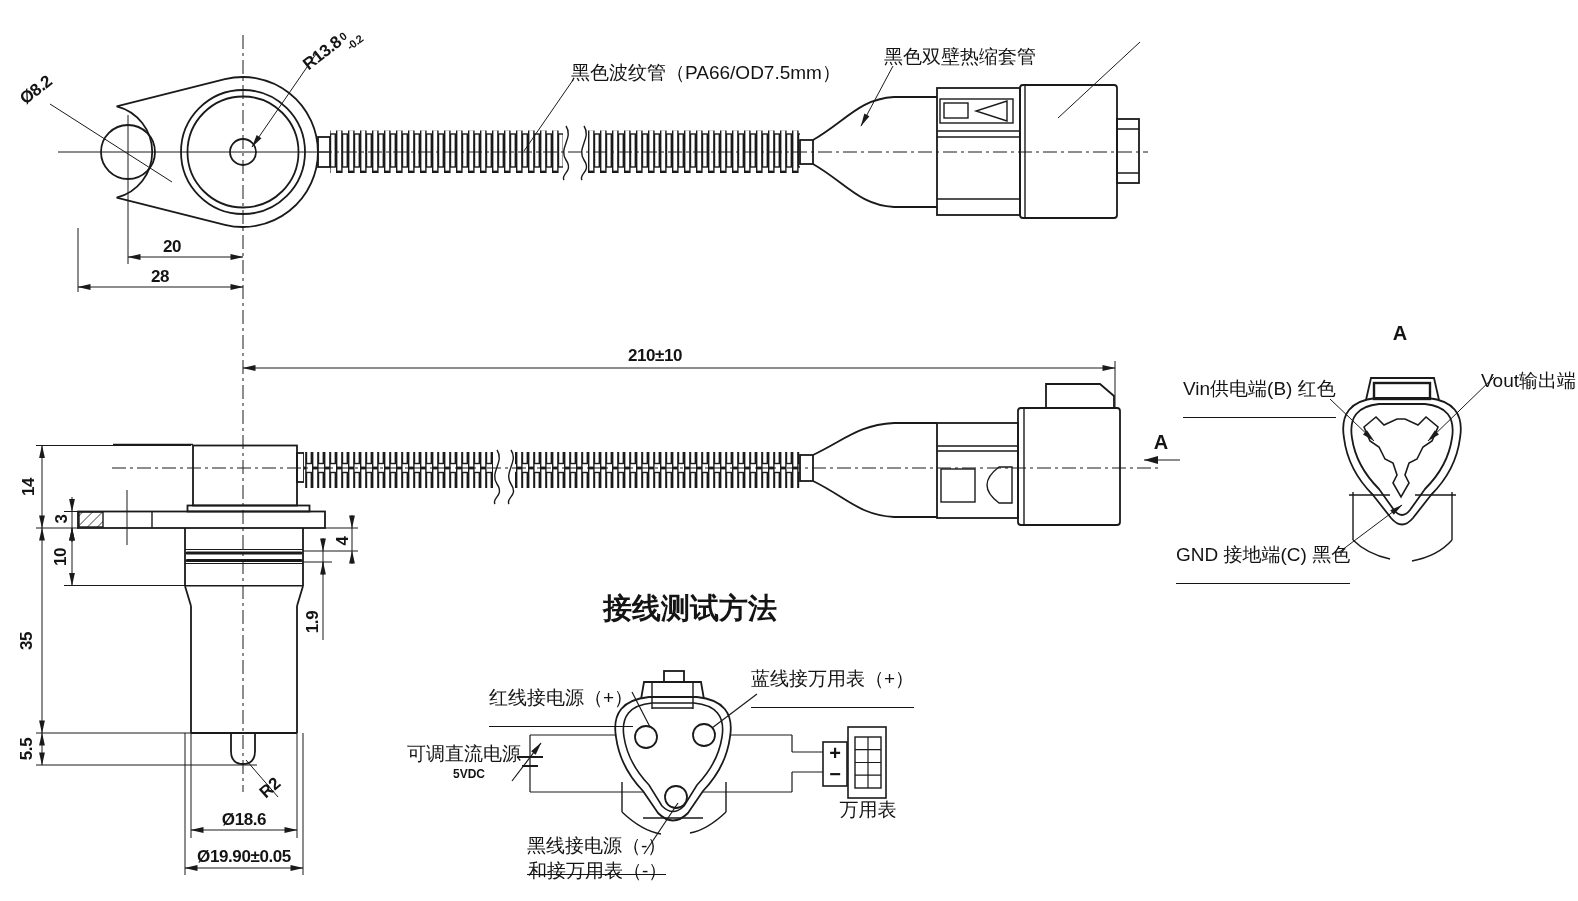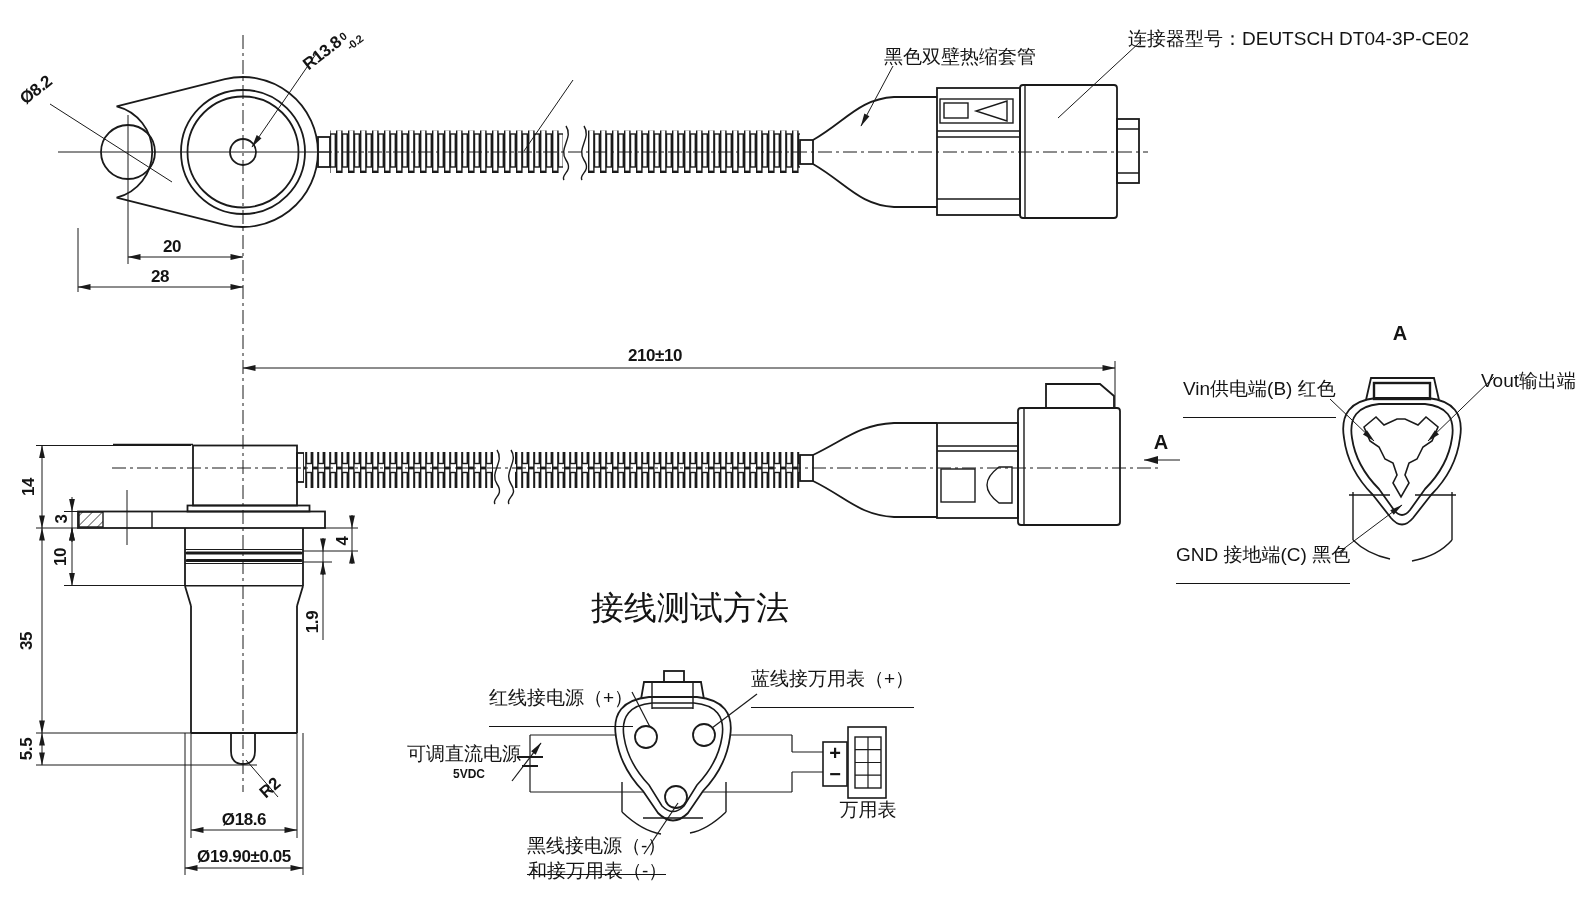--- a/index.html
+++ b/index.html
@@ -8,21 +8,21 @@
   #stage{position:absolute;inset:0;width:1578px;height:901px;}
   svg{position:absolute;top:0;left:0;}
   .lbl{position:absolute;white-space:nowrap;color:#141414;line-height:1.25;}
   .cn{font-size:19px;}
   .dim{font-size:17px;font-weight:600;letter-spacing:-0.4px;}
   .c{transform:translate(-50%,-50%);}
   .r90{transform:translate(-50%,-50%) rotate(-90deg);}
   .r38{transform:translate(-50%,-50%) rotate(-38deg);}
   .r42{transform:translate(-50%,-50%) rotate(-42deg);}
   .ul{border-bottom:1.5px solid #141414;padding-bottom:16px;}
-  .big{font-size:33px;font-weight:400;}
+  .big{font-size:29px;font-weight:700;}
   .sm{font-size:12px;font-weight:600;}
   .sec{font-size:20px;font-weight:700;}
   .tol{display:inline-flex;flex-direction:column;font-size:11px;line-height:1.05;
        vertical-align:2px;margin-left:2px;font-weight:600;}
 </style>
 </head>
 <body>
 
 <div id="stage">
 <svg width="1578" height="901" viewBox="0 0 1578 901">
@@ -187,22 +187,22 @@
 
 <div class="lbl dim r38" style="left:36px;top:90px;">Ø8.2</div>
 
 <div class="lbl dim r38" style="left:332px;top:50px;">
   <span>R13.8</span><span class="tol">
         <span>0</span>
         <span>-0.2</span>
       </span>
 </div>
 
+<div class="lbl cn" style="left:571px;top:61px;">黑色波纹管（PA66/OD7.5mm）</div>
 <div class="lbl cn" style="left:884px;top:45px;">黑色双壁热缩套管</div>
-<div class="lbl cn" style="left:1128px;top:27px;">连接器型号：DEUTSCH DT04-3P-CE02</div>
 
 <div class="lbl dim c" style="left:172px;top:247px;">20</div>
 <div class="lbl dim c" style="left:160px;top:277px;">28</div>
 <div class="lbl dim c" style="left:655px;top:356px;">210±10</div>
 
 <div class="lbl dim r90" style="left:29px;top:487px;">14</div>
 <div class="lbl dim r90" style="left:62px;top:519px;">3</div>
 <div class="lbl dim r90" style="left:61px;top:557px;">10</div>
 <div class="lbl dim r90" style="left:27px;top:641px;">35</div>
 <div class="lbl dim r90" style="left:27px;top:749px;">5.5</div>

